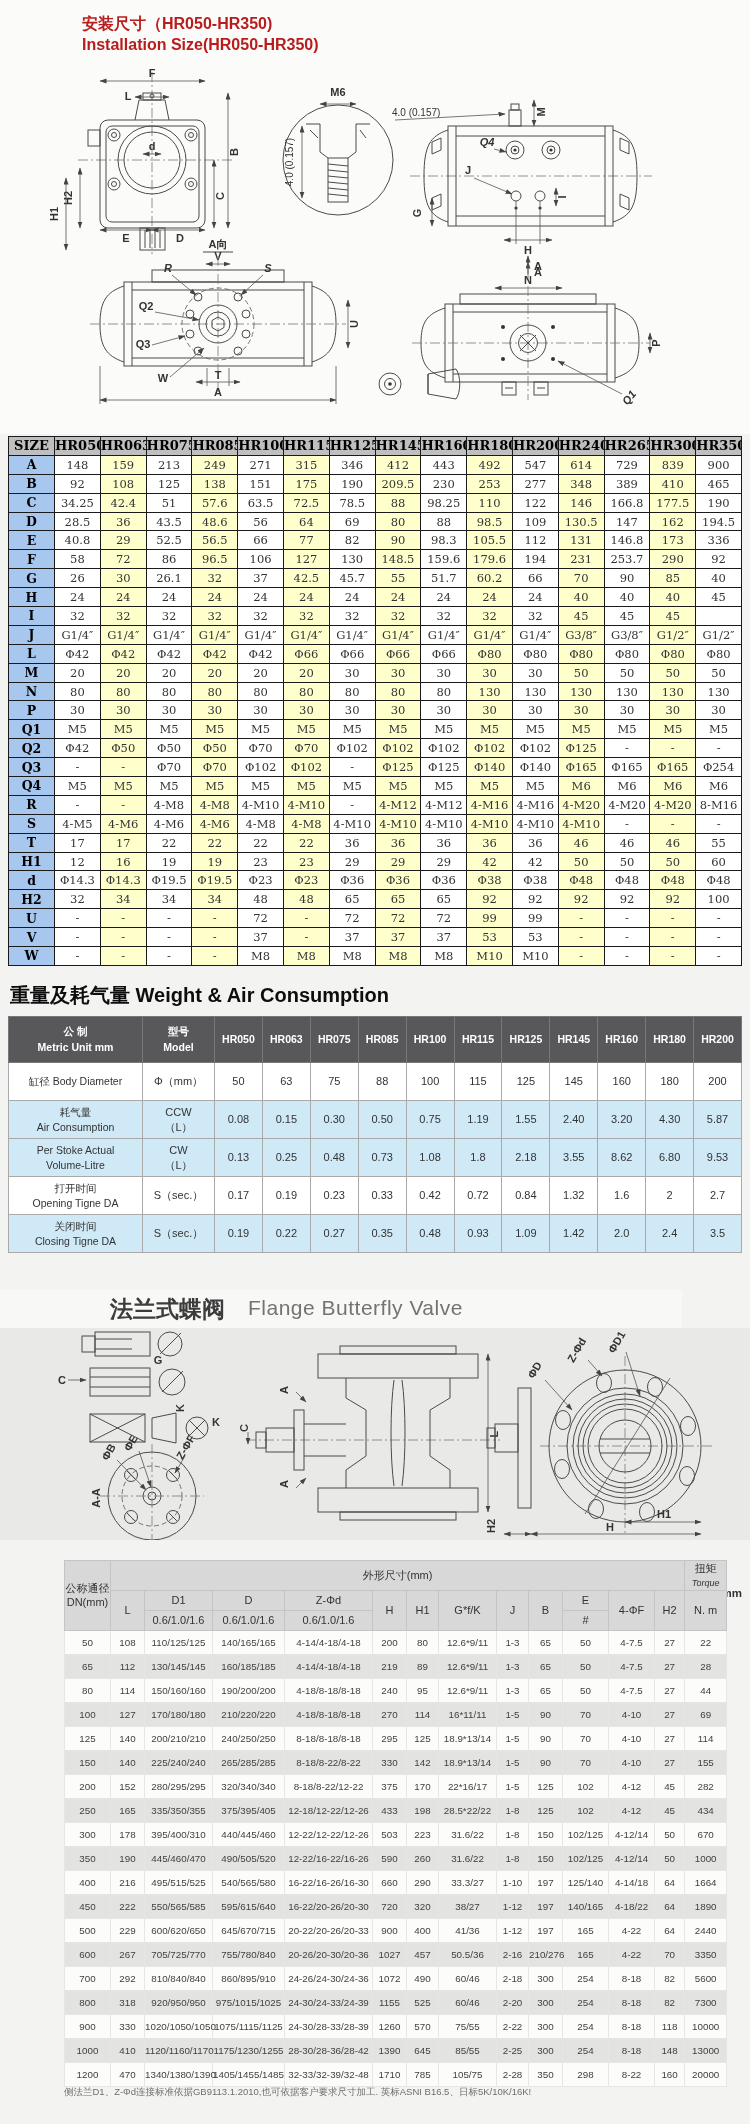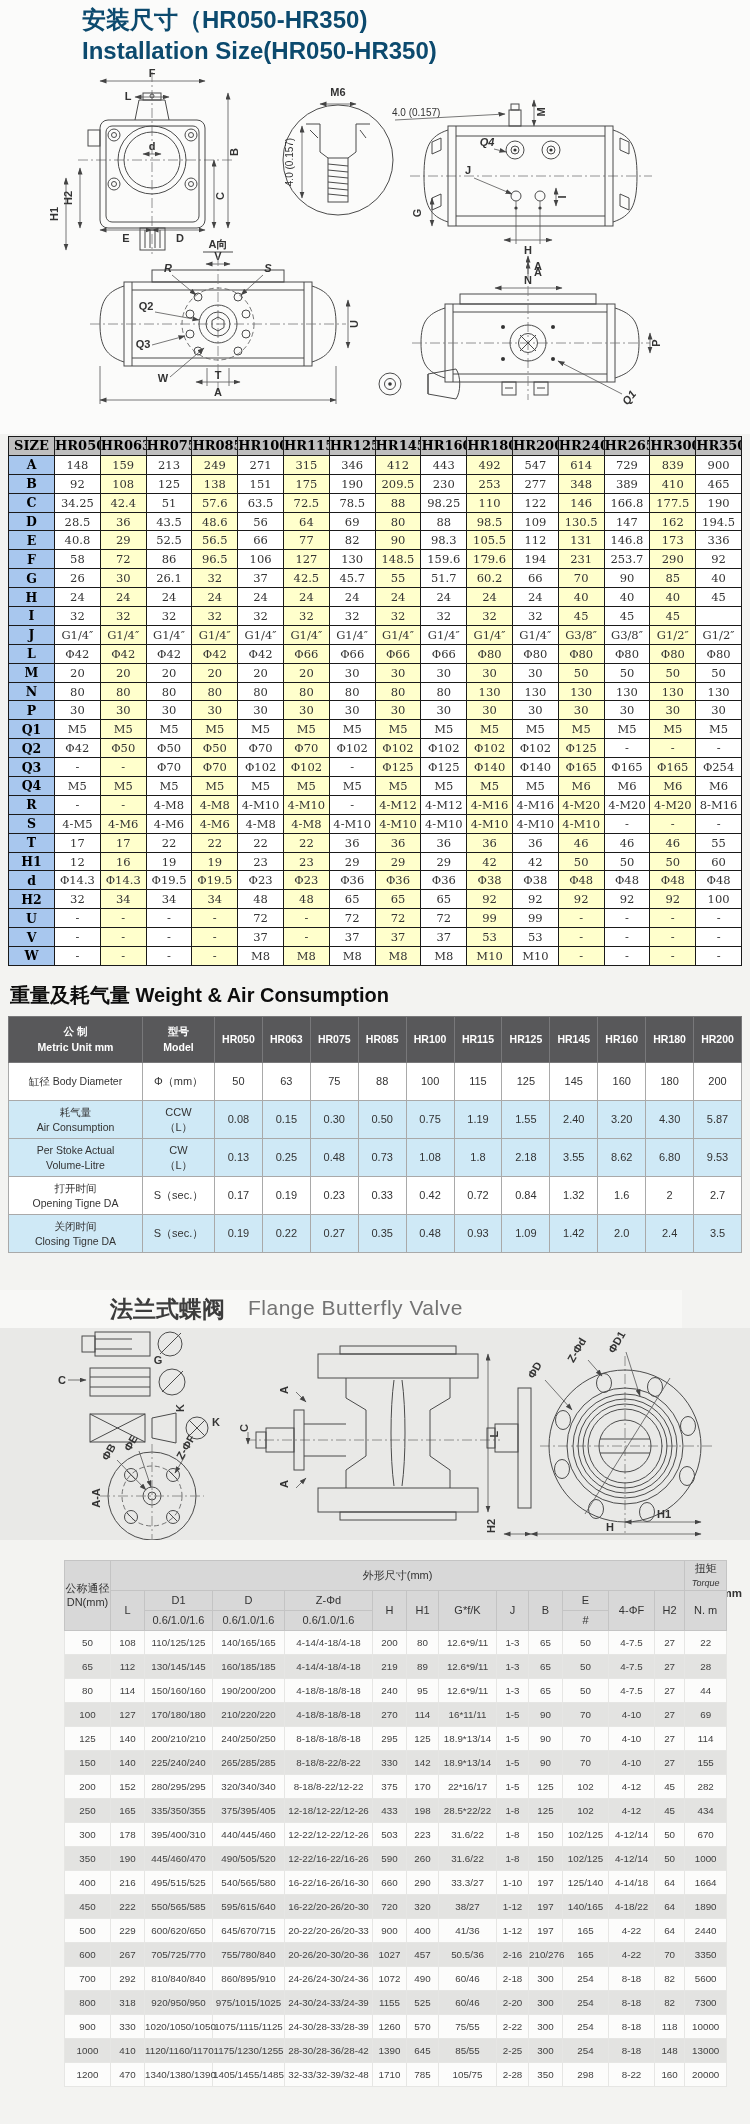--- a/index.html
+++ b/index.html
@@ -1,21 +1,21 @@
 <!DOCTYPE html>
 <html style="--size-header-bg: #bfbfbf; --size-label-bg: #a8c7ee; --size-alt-bg: #ffffcc; --weight-header-bg: #58585a; --weight-stripe-bg: #cfe9f6; --dim-header-bg: #d8d8d8; --dim-stripe-bg: #e3e3e1;"><head>
 <meta charset="utf-8">
 <style>
   * { margin:0; padding:0; box-sizing:border-box; }
   html,body { background:#f3f3f1; }
   body { width:750px; height:2124px; position:relative; font-family:"Liberation Sans",sans-serif; color:#222; overflow:hidden; }
   .abs { position:absolute; }
 
   .install-wrap { left:0; top:0; width:750px; height:434px; background:#fbfbfa; }
-  .title-block { left:82px; top:4px; font-weight:bold; font-size:24px; line-height:1.3; color:#0c4a6e; }
+  .title-block { left:82px; top:14px; font-weight:bold; font-size:16px; line-height:1.3; color:#b91c1c; }
 
   svg { display:block; }
   svg text { font-family:"Liberation Sans",sans-serif; fill:#333; font-size:11px; font-weight:bold; }
   svg text.sm { font-size:10px; font-weight:normal; }
   svg text.it { font-style:italic; }
   .ln { stroke:#4b4b4b; fill:none; stroke-width:1; }
   .cl { stroke:#7a7a7a; fill:none; stroke-width:0.8; stroke-dasharray:10 3 2 3; }
   .dim { stroke:#555; fill:none; stroke-width:0.8; }
   .dash { stroke:#666; fill:none; stroke-width:0.9; stroke-dasharray:5 3; }
   .dot { fill:#333; stroke:none; }
@@ -1383,13 +1383,14 @@
         <td>350</td>
         <td>298</td>
         <td>8-22</td>
         <td>160</td>
         <td>20000</td>
       </tr>
     </tbody>
   </table>
 
 <div class="abs footer">
+  <div>侧法兰D1、Z-Φd连接标准依据GB9113.1.2010,也可依据客户要求尺寸加工. 英标ASNI B16.5、日标5K/10K/16K!</div>
 </div>
 
 </body></html>

